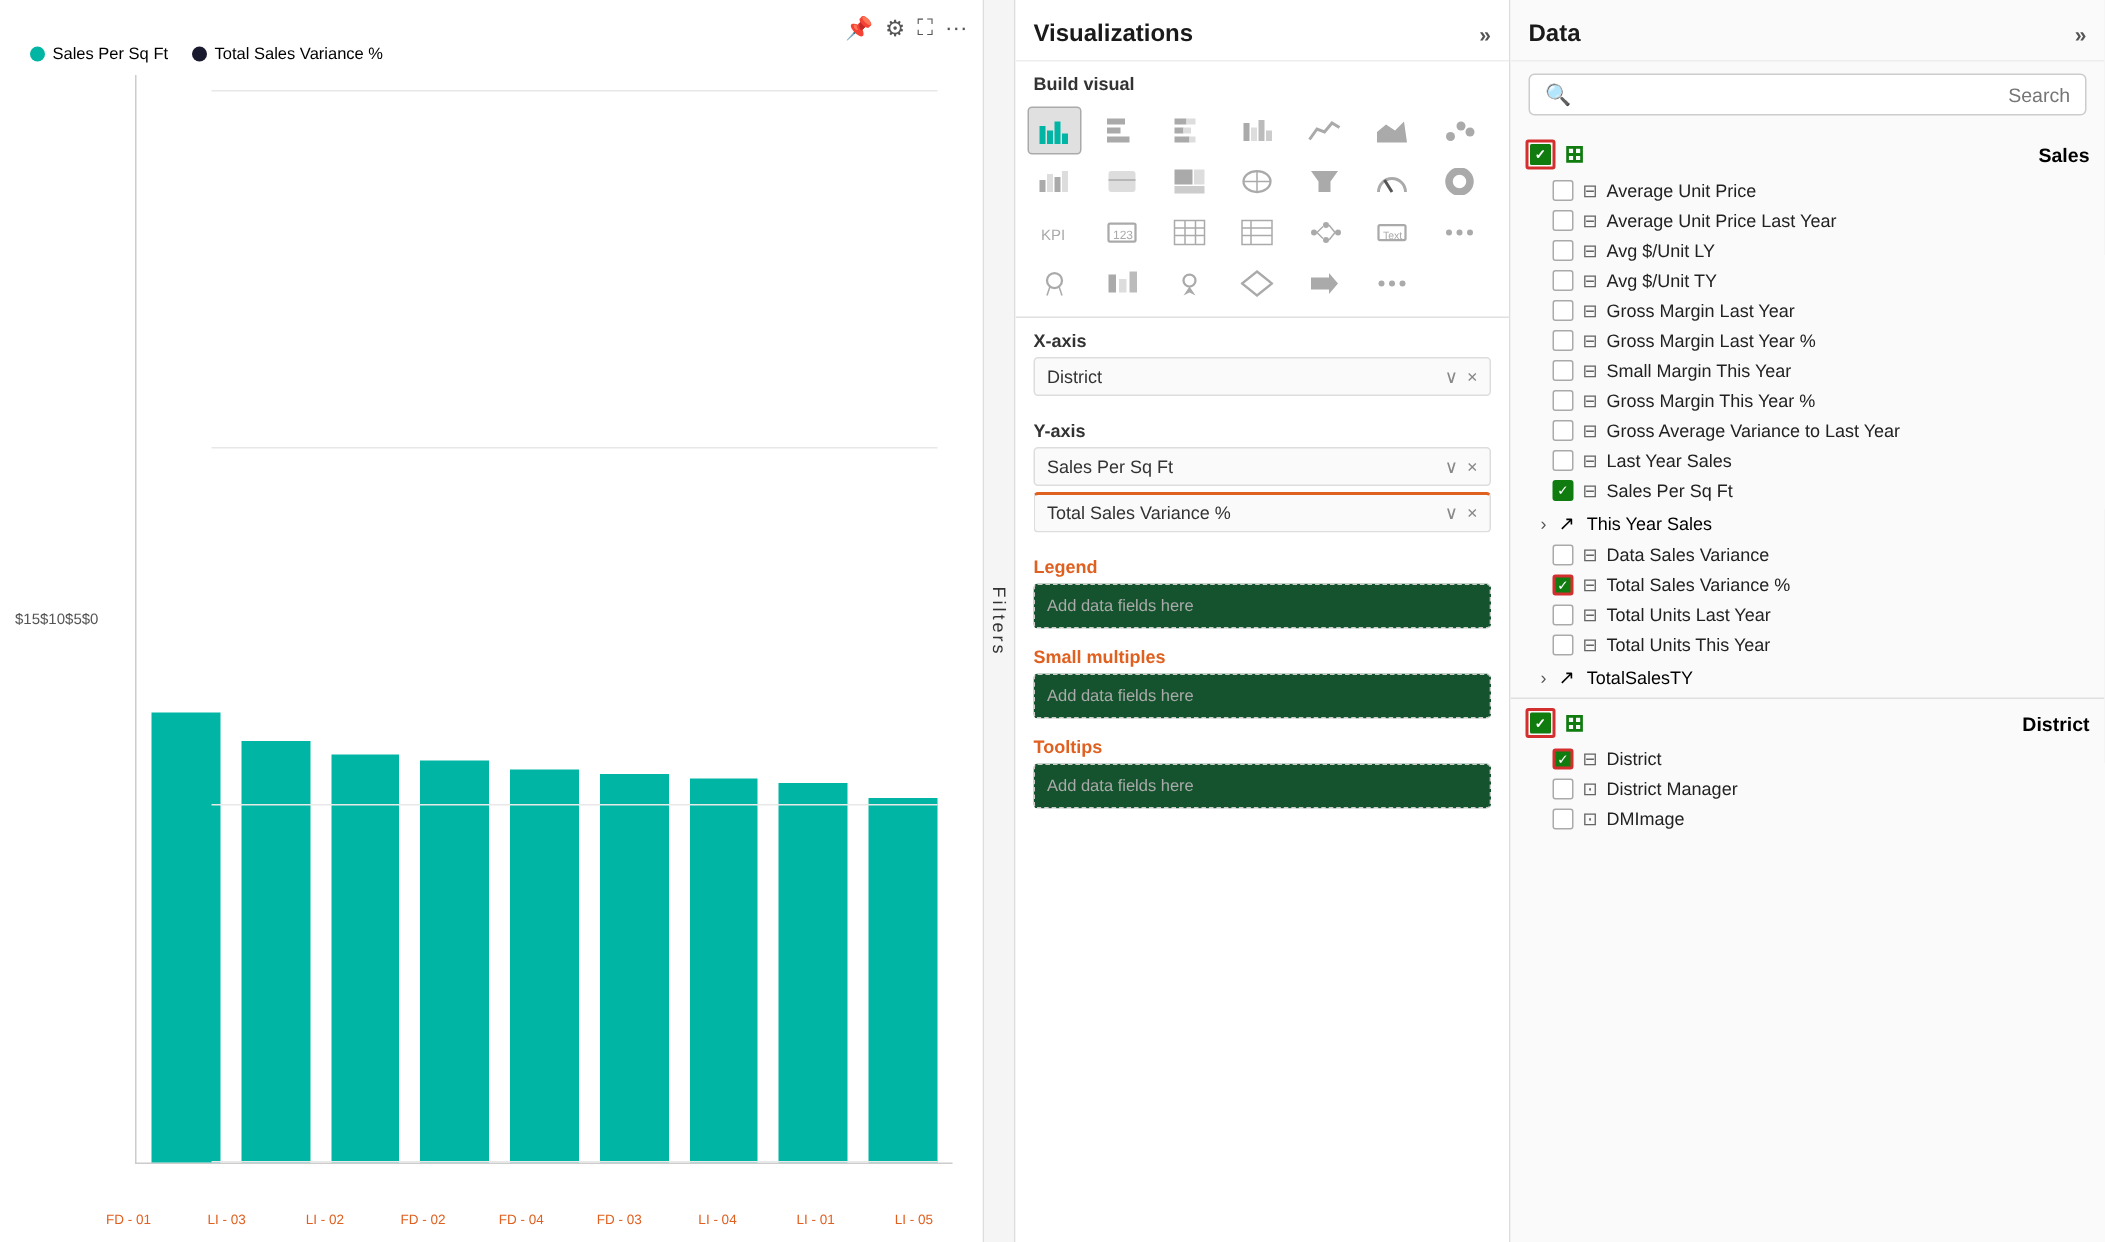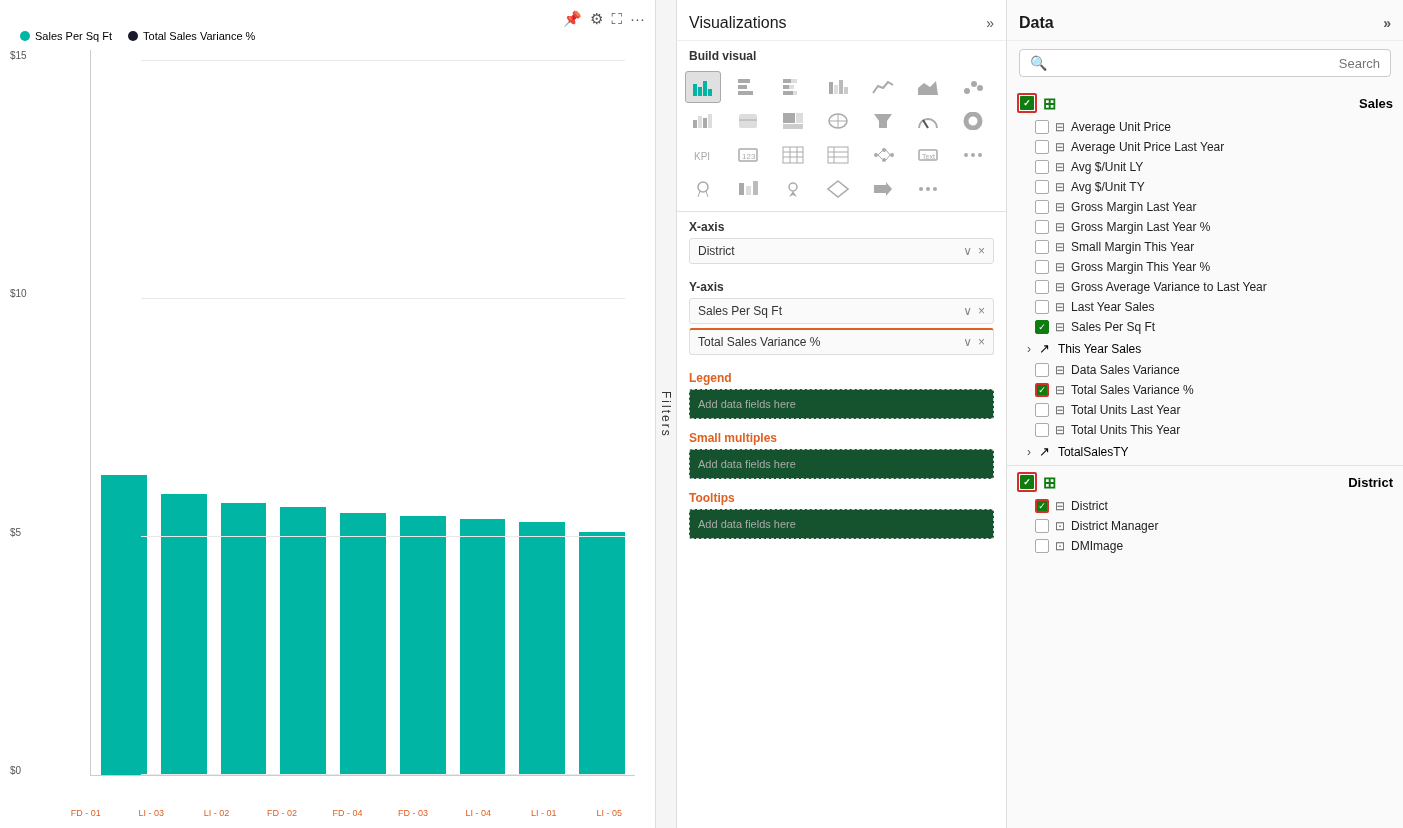--- a/index.html
+++ b/index.html
@@ -41,23 +41,23 @@
     .legend-dot.dark { background: #1a1a2e; }
 
     .chart-inner {
       flex: 1;
       display: flex;
       padding: 0 10px 30px 40px;
       position: relative;
     }
     .y-axis {
       display: flex;
-      flex-direction: column;
+      flex-direction: row;
       justify-content: space-between;
-      align-items: flex-start;
+      align-items: center;
       padding-right: 8px;
       font-size: 10px;
       color: #555;
       position: absolute;
       left: 0;
       top: 0;
       bottom: 30px;
       width: 40px;
     }
     .bars-container {
@@ -134,21 +134,21 @@
       display: flex;
       flex-direction: column;
       overflow-y: auto;
     }
     .panel-header {
       display: flex;
       justify-content: space-between;
       align-items: center;
       padding: 14px 12px 8px;
       font-size: 16px;
-      font-weight: 400;
+      font-weight: 700;
       color: #1a1a1a;
       border-bottom: 1px solid #eee;
     }
     .panel-chevron { font-size: 14px; color: #555; cursor: pointer; }
 
     .build-visual-label {
       padding: 8px 12px 4px;
       font-size: 12px;
       font-weight: 600;
       color: #333;

